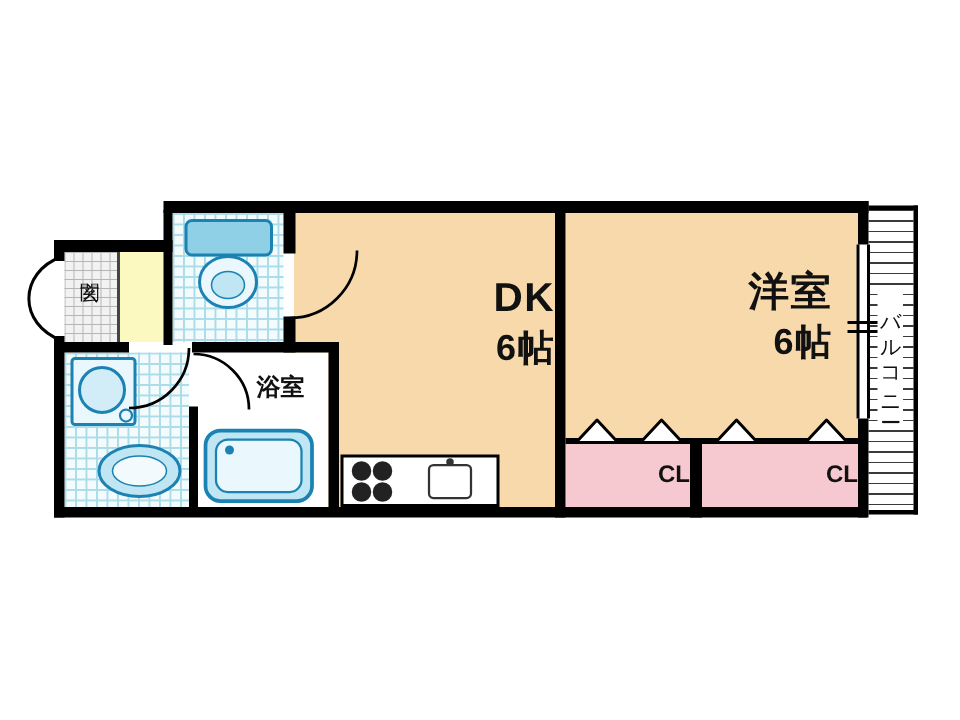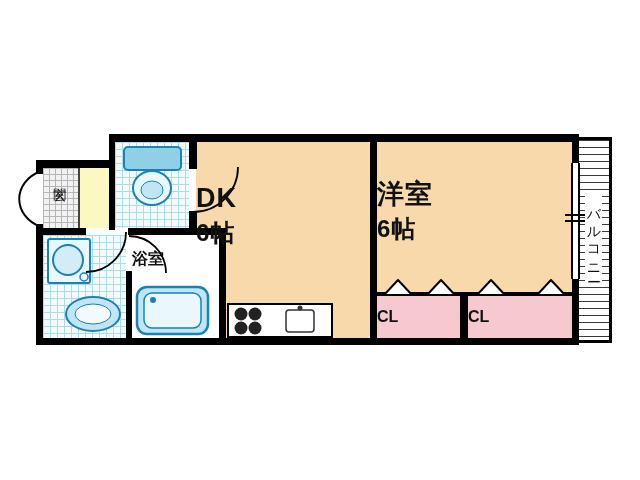--- a/index.html
+++ b/index.html
@@ -6,21 +6,21 @@
   html,body{width:640px;height:480px;background:#fff;font-family:"Liberation Sans","DejaVu Sans",sans-serif;color:#111}
   .plan{position:relative;width:640px;height:480px;background:#fff;overflow:hidden}
   .wall{position:absolute;background:#000}
   .fill{position:absolute}
   .tan{background:#f7d9ab}
   .pink{background:#f6c8cf}
   .yellow{background:#fcf9c0}
   .tile-blue{background-color:#f4fbfd;background-image:linear-gradient(#aadce9 1px,transparent 1px),linear-gradient(90deg,#aadce9 1px,transparent 1px);background-size:7px 7px}
   .tile-gray{background-color:#f2f2f2;background-image:linear-gradient(#b5b5b5 1px,transparent 1px),linear-gradient(90deg,#b5b5b5 1px,transparent 1px);background-size:6px 6px}
   .stripes{background-color:#fff;background-image:repeating-linear-gradient(to bottom,#3a3a3a 0,#3a3a3a 1px,transparent 1px,transparent 7px)}
-  .label{position:absolute;color:#111;line-height:1.1;text-align:left}
+  .label{position:absolute;color:#111;line-height:1.1;text-align:right}
   .v{writing-mode:vertical-rl;letter-spacing:2px}
   .room-big{font-size:27px;font-weight:600;letter-spacing:1px}
   .room-big .size{font-size:24px;margin-top:6px}
   .small-label{font-size:16px;font-weight:600}
   .cl-label{font-size:16px;font-weight:700}
   .balcony-label{font-size:14px;background:#fff;padding:5px 1px;letter-spacing:3px}
   .entrance-label{font-size:13px;letter-spacing:1px}
   .window-glass{position:absolute;background:#fff;border-left:2px solid #000;border-right:2px solid #000}
   svg.overlay{position:absolute;left:0;top:0;pointer-events:none}
 </style>
@@ -115,21 +115,21 @@
       <polygon points="537,295 565,295 551,280" fill="#fff" stroke="#000" stroke-width="2" stroke-linejoin="round"></polygon>
     </g>
     <g>
       <line x1="565" y1="215" x2="586" y2="215" stroke="#000" stroke-width="2"></line>
       <line x1="565" y1="221" x2="586" y2="221" stroke="#000" stroke-width="2"></line>
     </g>
   </svg>
 
   <div class="label v entrance-label" style="left:52px;top:177px">玄関</div>
 
-  <div class="label small-label" style="left:132px;top:250px;width:87px">浴室</div>
+  <div class="label small-label" style="left:116px;top:250px;width:87px">浴室</div>
 
   <div class="label room-big" style="left:196px;top:184px;width:174px">
     <div>DK</div>
     <div class="size">6帖</div>
   </div>
 
   <div class="label room-big" style="left:377px;top:180px;width:178px">
     <div>洋室</div>
     <div class="size">6帖</div>
   </div>

